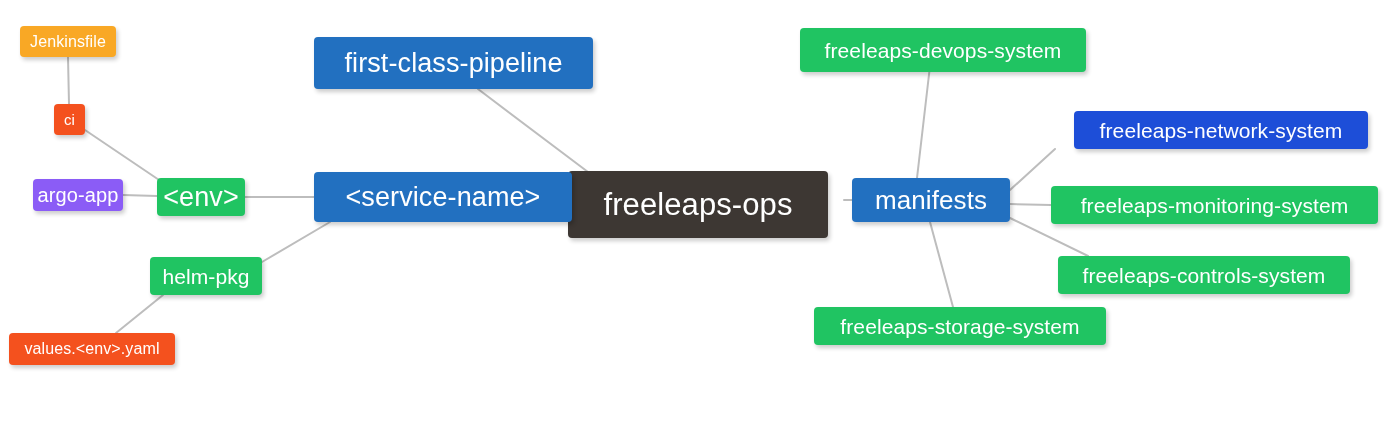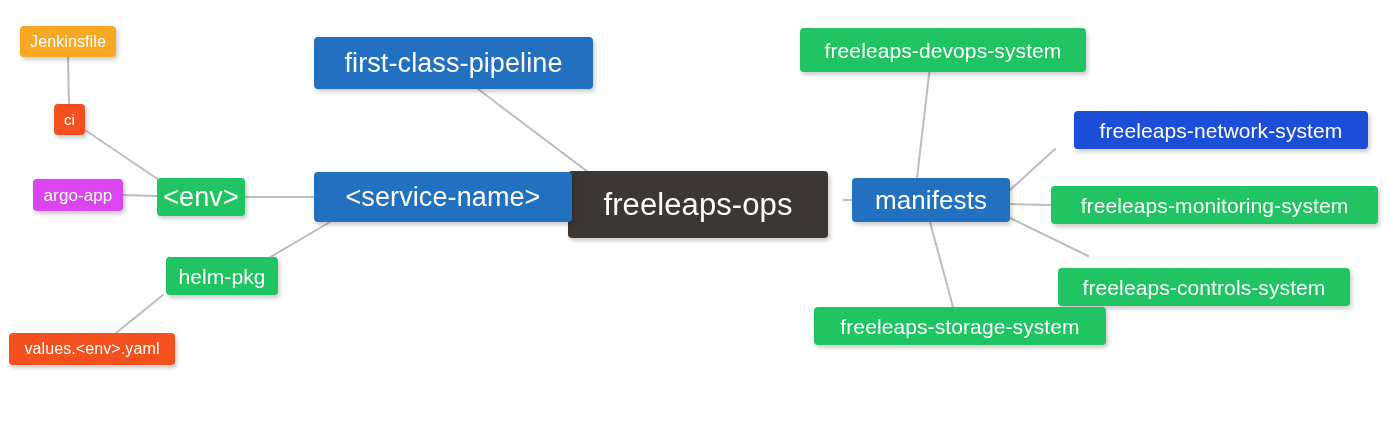--- a/index.html
+++ b/index.html
@@ -70,44 +70,44 @@
       </div>
       <div class="node" style="left: 314px; top: 172px; width: 258px; height: 50px; background: rgb(34, 112, 192); font-size: 27px;">
         <span class="node-label">&lt;service-name&gt;</span>
       </div>
       <div class="node" style="left: 852px; top: 178px; width: 158px; height: 44px; background: rgb(34, 112, 192); font-size: 26px;">
         <span class="node-label">manifests</span>
       </div>
       <div class="node" style="left: 157px; top: 178px; width: 88px; height: 38px; background: rgb(32, 196, 98); font-size: 27px;">
         <span class="node-label">&lt;env&gt;</span>
       </div>
-      <div class="node" style="left: 150px; top: 257px; width: 112px; height: 38px; background: rgb(32, 196, 98); font-size: 21px; margin-left: 16px;">
+      <div class="node" style="left: 150px; top: 257px; width: 112px; height: 38px; background: rgb(32, 196, 98); font-size: 21px;">
         <span class="node-label">helm-pkg</span>
       </div>
       <div class="node" style="left: 20px; top: 26px; width: 96px; height: 31px; background: rgb(249, 168, 37); font-size: 16px; text-align: right;">
         <span class="node-label">Jenkinsfile</span>
       </div>
       <div class="node" style="left: 54px; top: 104px; width: 31px; height: 31px; background: rgb(244, 81, 30); font-size: 15px;">
         <span class="node-label">ci</span>
       </div>
-      <div class="node" style="left: 33px; top: 179px; width: 90px; height: 32px; background: #d946ef; font-size: 17px;">
+      <div class="node" style="left: 33px; top: 179px; width: 90px; height: 32px; background: #8b5cf6; font-size: 20px;">
         <span class="node-label">argo-app</span>
       </div>
       <div class="node" style="left: 9px; top: 333px; width: 166px; height: 32px; background: rgb(244, 81, 30); font-size: 16px; text-align: right;">
         <span class="node-label">values.&lt;env&gt;.yaml</span>
       </div>
       <div class="node" style="left: 800px; top: 28px; width: 286px; height: 44px; background: rgb(32, 196, 98); font-size: 21px;">
         <span class="node-label">freeleaps-devops-system</span>
       </div>
       <div class="node" style="left: 1055px; top: 111px; width: 294px; height: 38px; background: #1d4ed8; font-size: 21px; margin-left: 19px;">
         <span class="node-label">freeleaps-network-system</span>
       </div>
       <div class="node" style="left: 1051px; top: 186px; width: 327px; height: 38px; background: rgb(32, 196, 98); font-size: 21px;">
         <span class="node-label">freeleaps-monitoring-system</span>
       </div>
-      <div class="node" style="left: 1058px; top: 256px; width: 292px; height: 38px; background: rgb(32, 196, 98); font-size: 21px; margin-top: 12px;">
+      <div class="node" style="left: 1058px; top: 256px; width: 292px; height: 38px; background: rgb(32, 196, 98); font-size: 21px;">
         <span class="node-label">freeleaps-controls-system</span>
       </div>
       <div class="node" style="left: 814px; top: 307px; width: 292px; height: 38px; background: rgb(32, 196, 98); font-size: 21px;">
         <span class="node-label">freeleaps-storage-system</span>
       </div>
     </div>
 </div>
 
 </body></html>

